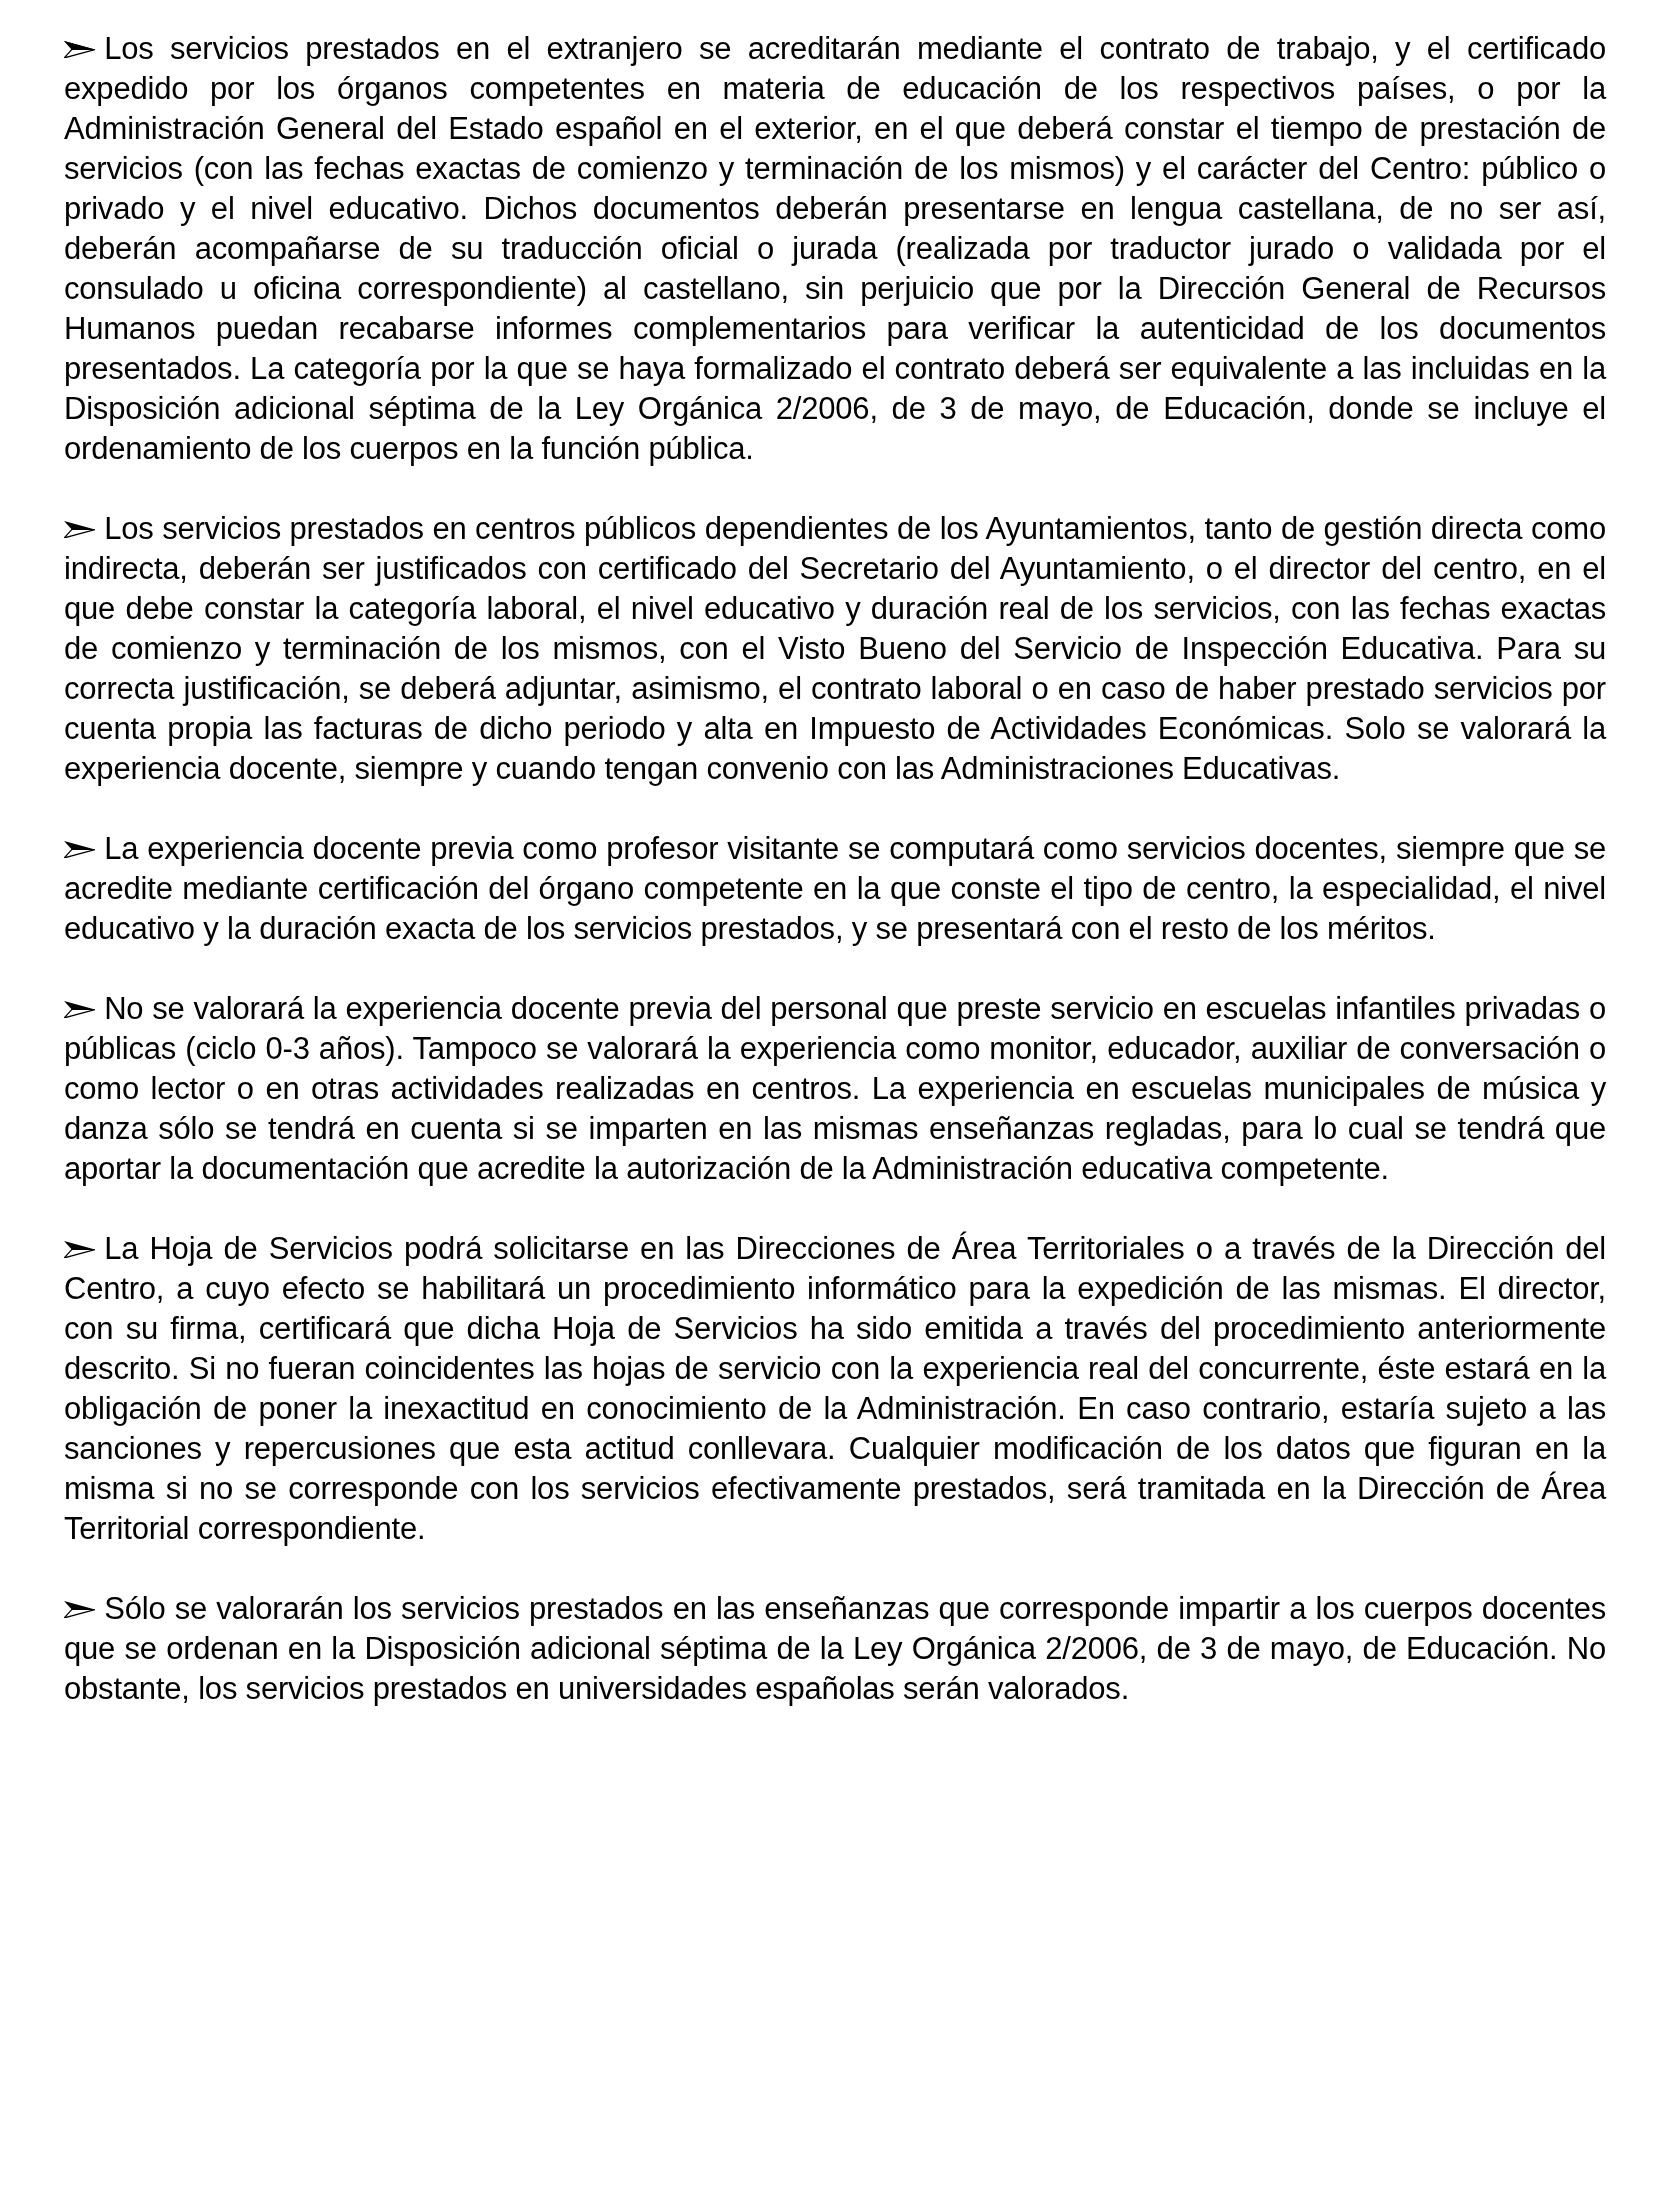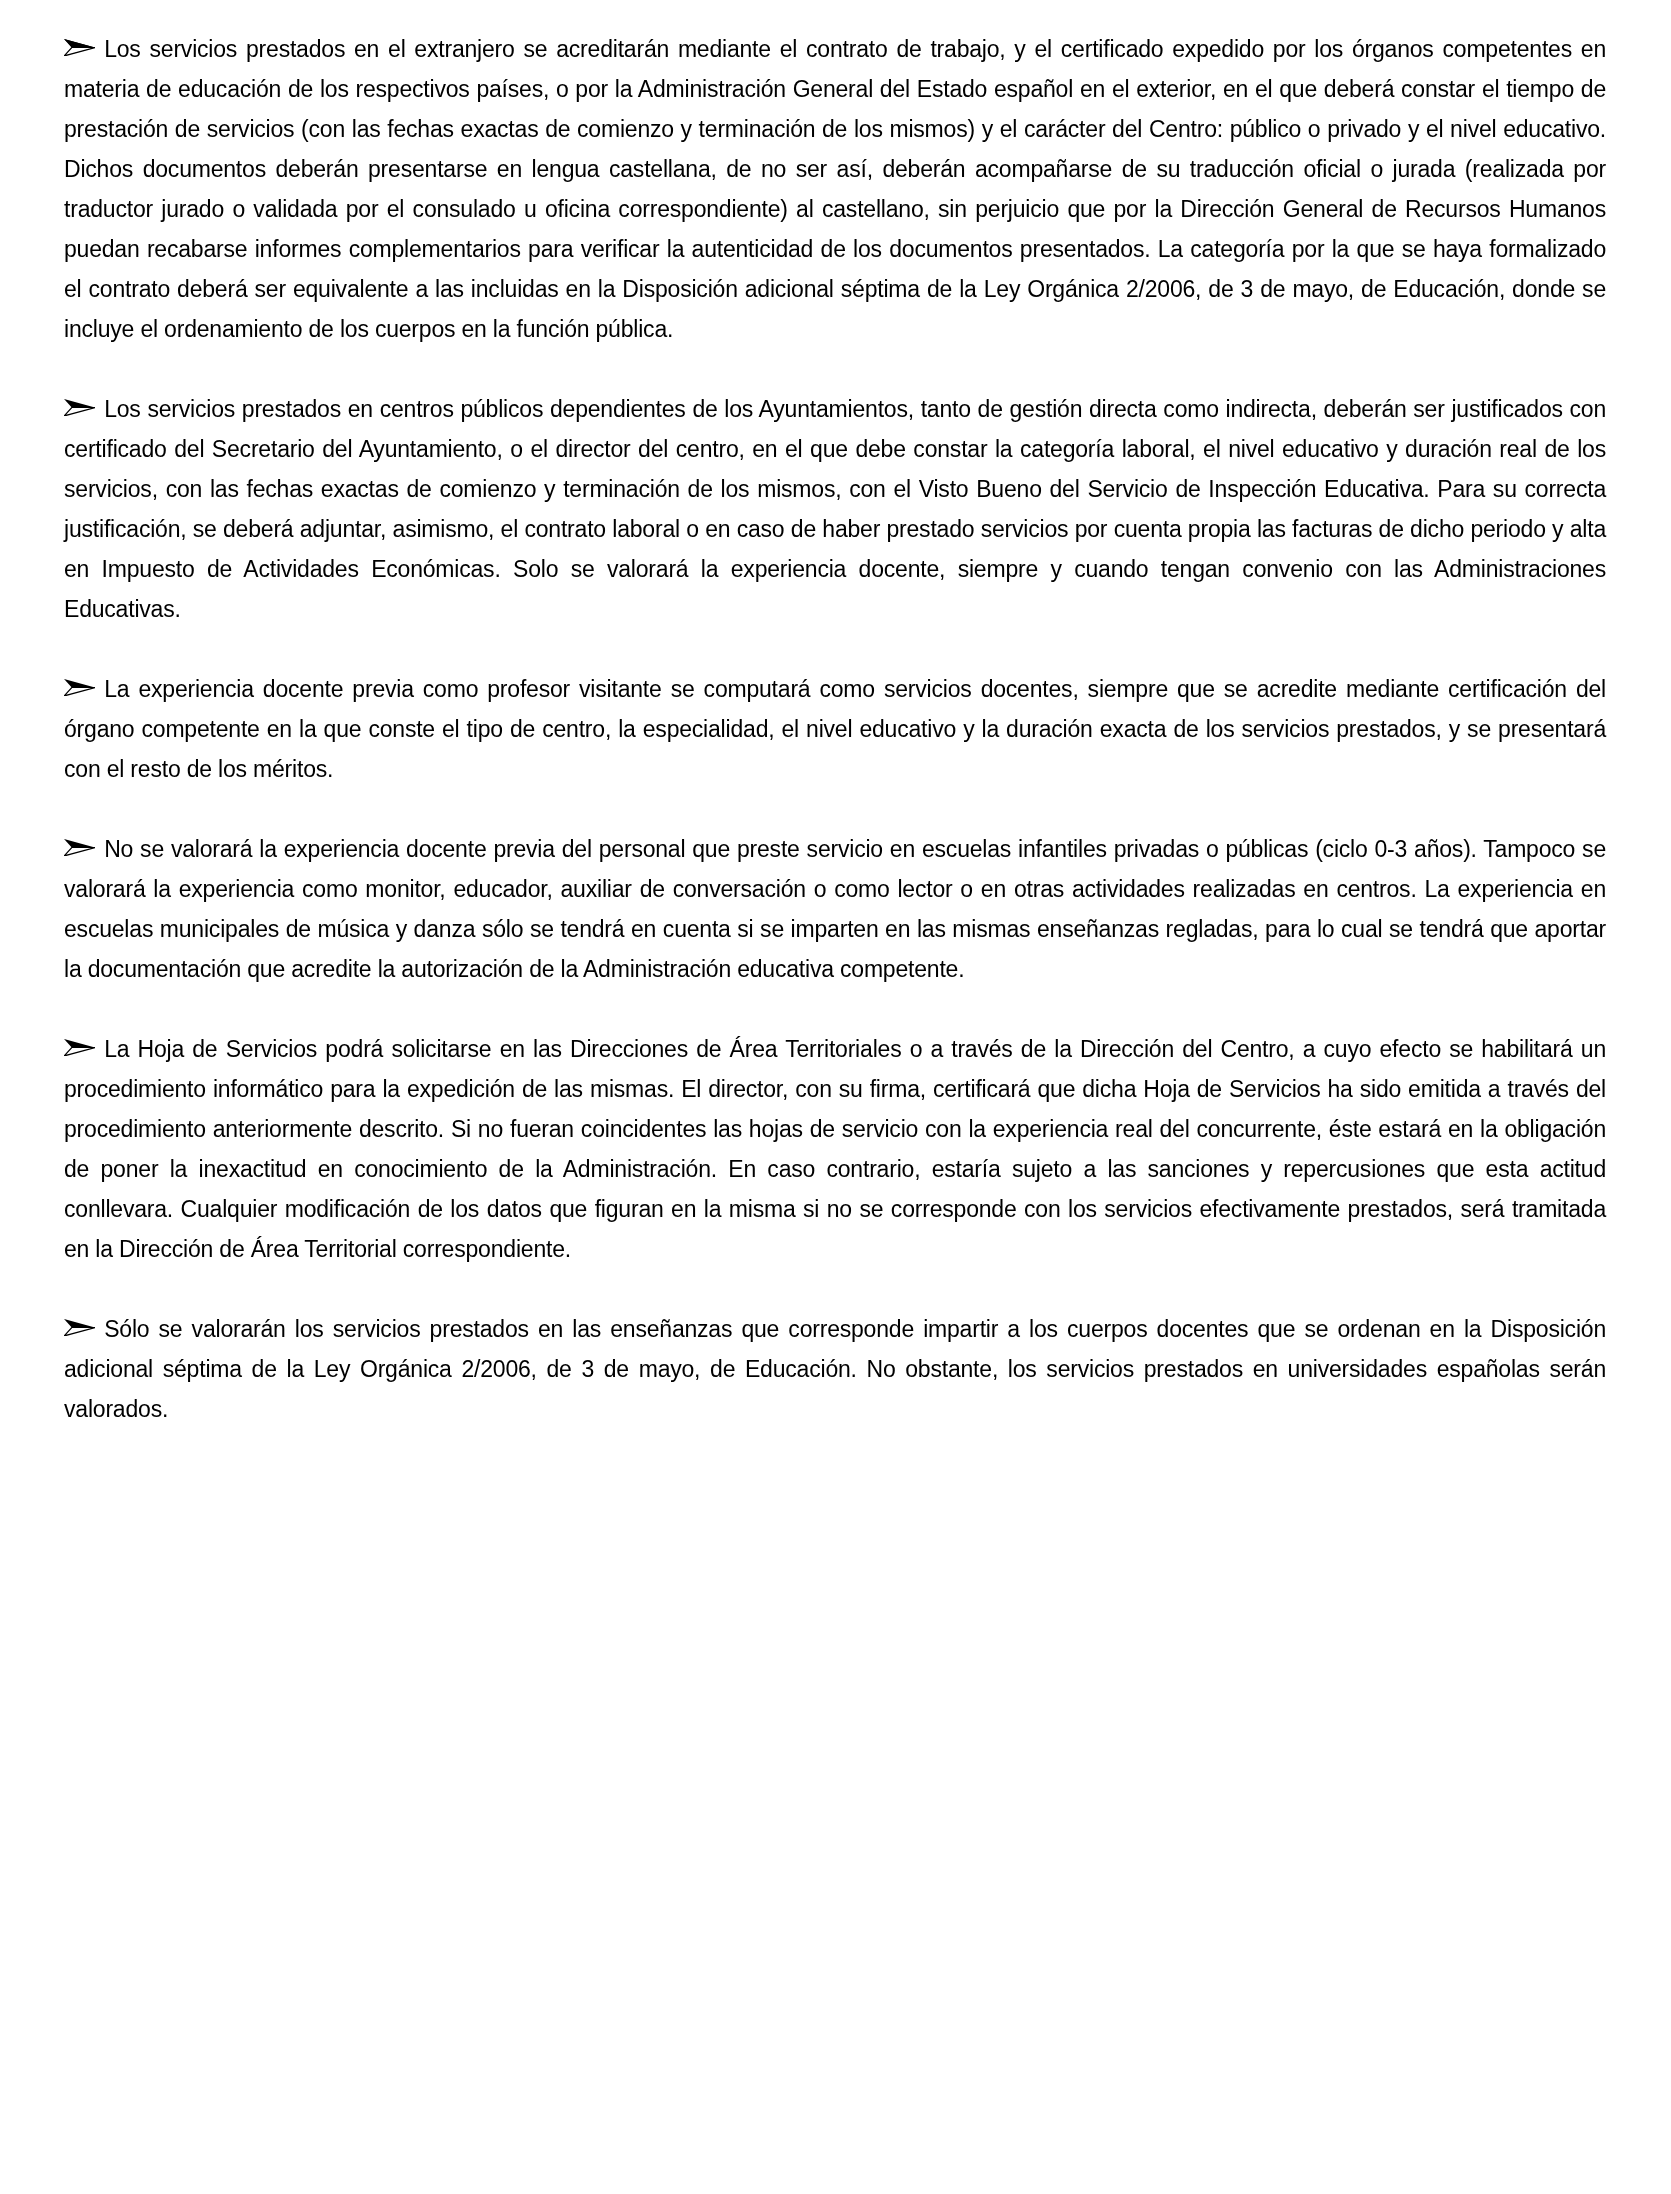--- a/index.html
+++ b/index.html
@@ -15,21 +15,21 @@
     font-family: "Liberation Sans", sans-serif;
     color: #000000;
   }
   .page {
     position: absolute;
     left: 64px;
     top: 29px;
     width: 1542px;
   }
   .para {
-    font-size: 23px;
+    font-size: 31px;
     line-height: 40px;
     text-align: justify;
     margin: 0 0 40px 0;
     letter-spacing: -0.2px;
     word-spacing: 0px;
   }
   .bullet {
     display: inline-block;
     width: 31px;
     height: 17px;

